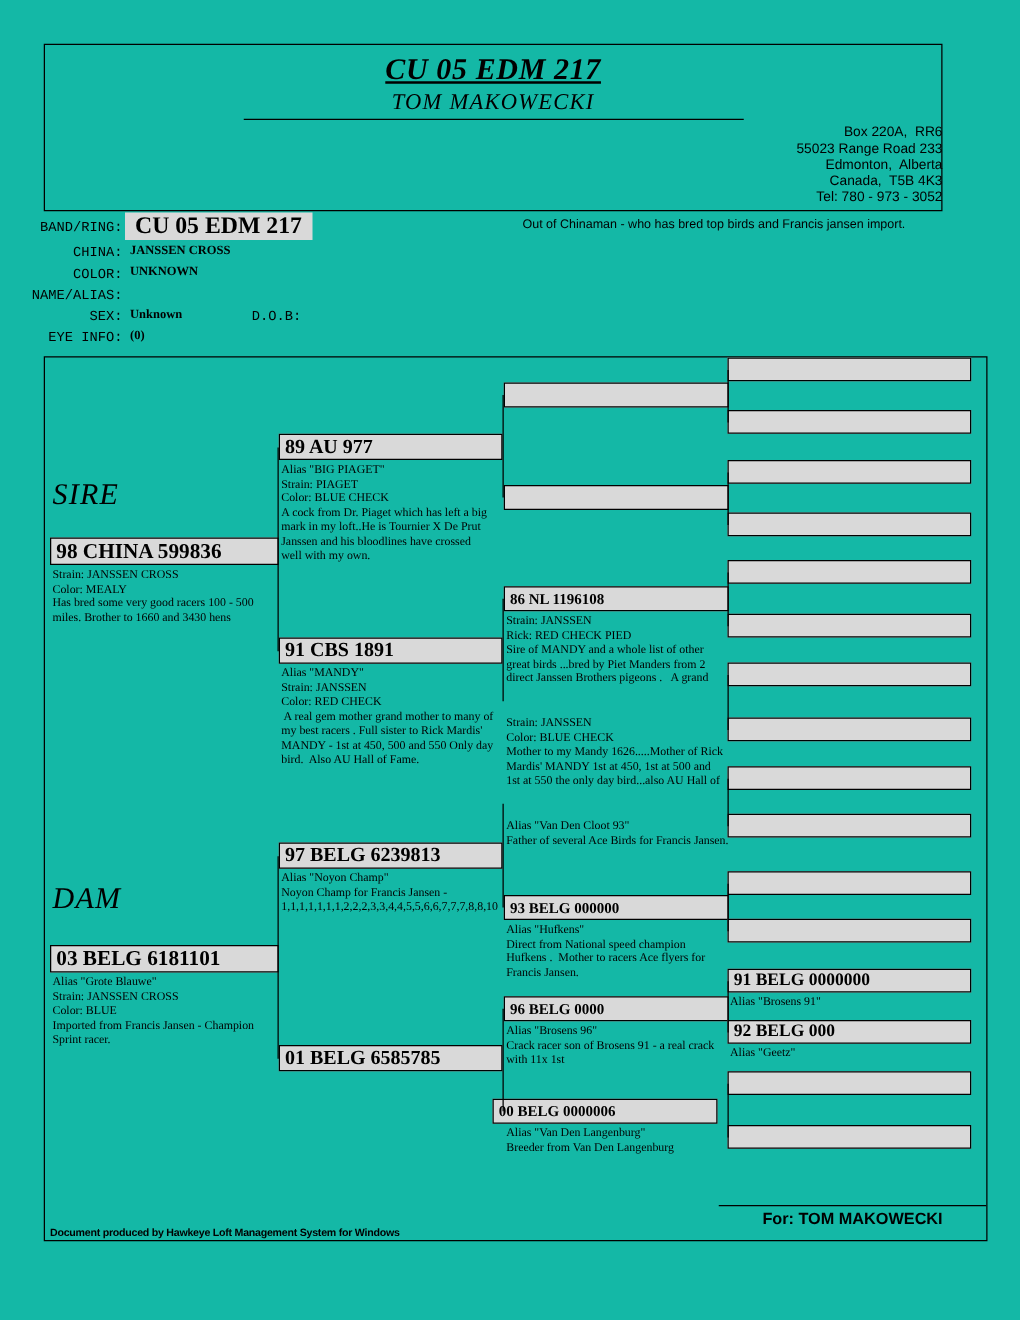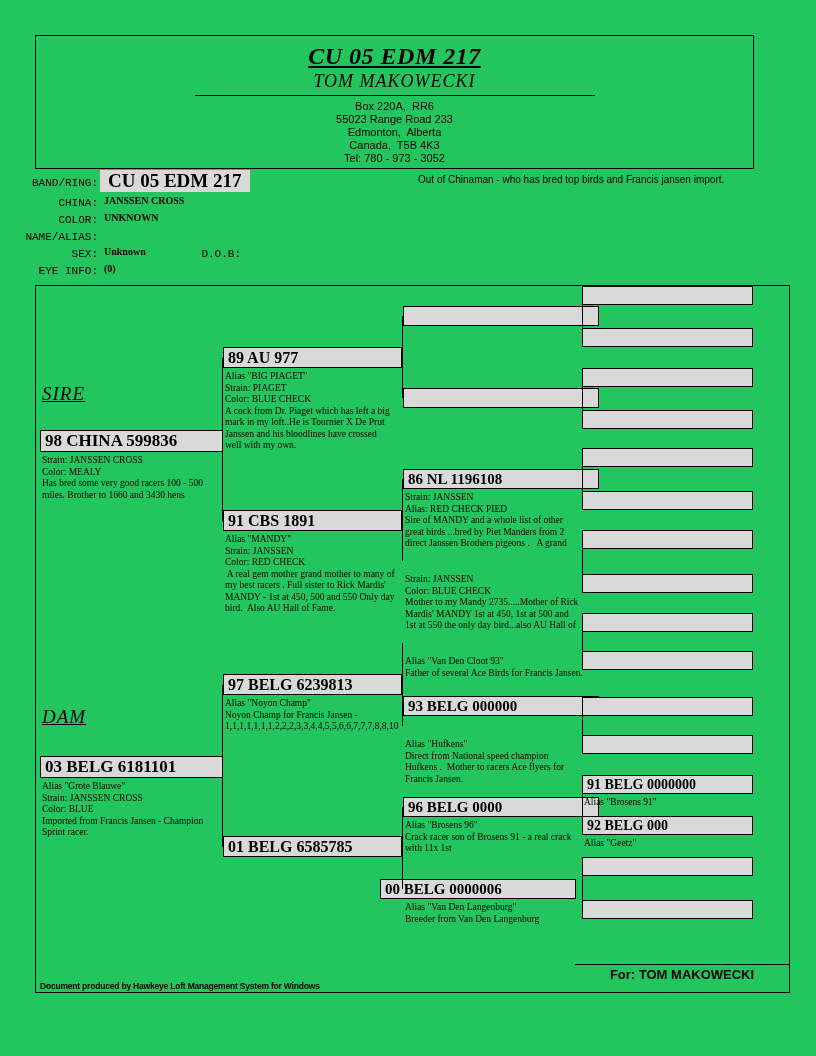--- a/index.html
+++ b/index.html
@@ -1,48 +1,48 @@
 <!DOCTYPE html>
 <html><head>
 <meta charset="utf-8">
 <style>
   html,body{margin:0;padding:0;background:#fff;}
-  .page{position:relative;width:816px;height:1056px;background:#22c55e;overflow:hidden;
+  .page{position:relative;width:816px;height:1056px;background:#14b8a6;overflow:hidden;
         font-family:"Liberation Serif",serif;color:#000;}
 
   
   .header-box{position:absolute;left:35px;top:35px;width:719px;height:134px;border:1px solid #000;box-sizing:border-box;}
   .doc-title{margin-top:7px;text-align:center;font-style:italic;font-weight:bold;font-size:24px;
              letter-spacing:.5px;text-decoration:underline;font-family:"Liberation Serif",serif;}
   .doc-owner{margin-top:1px;text-align:center;font-style:italic;font-size:18px;letter-spacing:1px;}
   .owner-rule{position:absolute;left:195px;top:95px;width:400px;border-top:1px solid #000;}
-  .address{position:absolute;left:35px;top:100px;width:719px;text-align:center;
+  .address{position:absolute;left:35px;top:100px;width:719px;text-align:right;
            font-family:"Liberation Sans",sans-serif;font-size:11px;line-height:13px;}
   .address .bl{white-space:pre;}
 
   
   .flabel{position:absolute;left:20px;width:78px;text-align:right;
           font-family:Liberation Mono, monospace;font-size:11px;}
   .fvalue{position:absolute;left:104px;font-weight:bold;font-size:10px;font-family:"Liberation Serif",serif;white-space:pre;}
   .band-value{position:absolute;left:100px;top:170px;height:22px;line-height:22px;padding:0 8px;
               background:#d9d9d9;font-weight:bold;font-size:19px;font-family:"Liberation Serif",serif;white-space:pre;}
   .top-note{position:absolute;left:418px;top:174px;width:380px;
             font-family:"Liberation Sans",sans-serif;font-size:10px;}
 
   
   .ped-box{position:absolute;left:35px;top:285px;width:755px;height:708px;border:1px solid #000;box-sizing:border-box;}
-  .gen-label{position:absolute;font-style:italic;font-size:19px;letter-spacing:1px;text-decoration:underline;}
+  .gen-label{position:absolute;font-style:italic;font-size:24px;letter-spacing:1px;}
   .vline{position:absolute;width:1px;background:#000;}
 
   .slot-header{position:absolute;background:#d9d9d9;border:1px solid #000;box-sizing:border-box;
                font-weight:bold;font-family:"Liberation Serif",serif;white-space:pre;overflow:visible;padding-left:4px;}
   .g1{width:183px;height:22px;font-size:17px;line-height:20px;}
   .g2{width:179px;height:21px;font-size:16px;line-height:19px;}
-  .g3{width:196px;height:20px;font-size:15px;line-height:18px;}
-  .g4{width:171px;height:19px;font-size:14px;line-height:17px;}
+  .g3{width:180px;height:20px;font-size:12px;line-height:18px;}
+  .g4{width:195px;height:19px;font-size:14px;line-height:17px;}
 
   .details{position:absolute;font-size:9.5px;line-height:11.5px;font-family:"Liberation Serif",serif;}
   .details .bl{white-space:pre;}
 
   
   .footer-left{position:absolute;left:40px;top:981px;font-family:"Liberation Sans",sans-serif;
                font-size:8.5px;font-weight:bold;letter-spacing:-.2px;}
   .for-rule{position:absolute;left:575px;top:964px;width:214px;border-top:1px solid #000;}
   .footer-for{position:absolute;left:575px;top:967px;width:214px;text-align:center;
               font-family:"Liberation Sans",sans-serif;font-size:13px;font-weight:bold;}
@@ -139,55 +139,55 @@
     </div>
 
   <div class="slot-header g2" style="left:223px;top:836px">01 BELG 6585785</div>
 
   <div class="slot-header g3" style="left:403px;top:306px"></div>
   <div class="slot-header g3" style="left:403px;top:388px"></div>
 
   <div class="slot-header g3" style="left:403px;top:469px">86 NL 1196108</div>
   <div class="details" style="left:405px;top:492px">
       <div class="bl">Strain: JANSSEN</div>
-      <div class="bl">Alias: RED CHECK PIED</div>
+      <div class="bl">Rick: RED CHECK PIED</div>
       <div class="bl">Sire of MANDY and a whole list of other</div>
       <div class="bl">great birds ...bred by Piet Manders from 2</div>
       <div class="bl">direct Janssen Brothers pigeons .   A grand</div>
     </div>
 
   <div class="details" style="left:405px;top:574px">
       <div class="bl">Strain: JANSSEN</div>
       <div class="bl">Color: BLUE CHECK</div>
-      <div class="bl">Mother to my Mandy 2735.....Mother of Rick</div>
+      <div class="bl">Mother to my Mandy 1626.....Mother of Rick</div>
       <div class="bl">Mardis' MANDY 1st at 450, 1st at 500 and</div>
       <div class="bl">1st at 550 the only day bird...also AU Hall of</div>
     </div>
 
   <div class="details" style="left:405px;top:656px">
       <div class="bl">Alias "Van Den Cloot 93"</div>
       <div class="bl">Father of several Ace Birds for Francis Jansen.</div>
     </div>
 
-  <div class="slot-header g3" style="left:403px;top:696px">93 BELG 000000</div>
+  <div class="slot-header g3" style="left:403px;top:716px">93 BELG 000000</div>
   <div class="details" style="left:405px;top:739px">
       <div class="bl">Alias "Hufkens"</div>
       <div class="bl">Direct from National speed champion</div>
       <div class="bl">Hufkens .  Mother to racers Ace flyers for</div>
       <div class="bl">Francis Jansen.</div>
     </div>
 
   <div class="slot-header g3" style="left:403px;top:797px">96 BELG 0000</div>
   <div class="details" style="left:405px;top:820px">
       <div class="bl">Alias "Brosens 96"</div>
       <div class="bl">Crack racer son of Brosens 91 - a real crack</div>
       <div class="bl">with 11x 1st</div>
     </div>
 
-  <div class="slot-header g3" style="left:380px;top:879px">00 BELG 0000006</div>
+  <div class="slot-header g3" style="left:394px;top:879px">00 BELG 0000006</div>
   <div class="details" style="left:405px;top:902px">
       <div class="bl">Alias "Van Den Langenburg"</div>
       <div class="bl">Breeder from Van Den Langenburg</div>
     </div>
 
   <div class="slot-header g4" style="left:582px;top:286px"></div>
   <div class="slot-header g4" style="left:582px;top:328px"></div>
   <div class="slot-header g4" style="left:582px;top:368px"></div>
   <div class="slot-header g4" style="left:582px;top:410px"></div>
   <div class="slot-header g4" style="left:582px;top:448px"></div>

